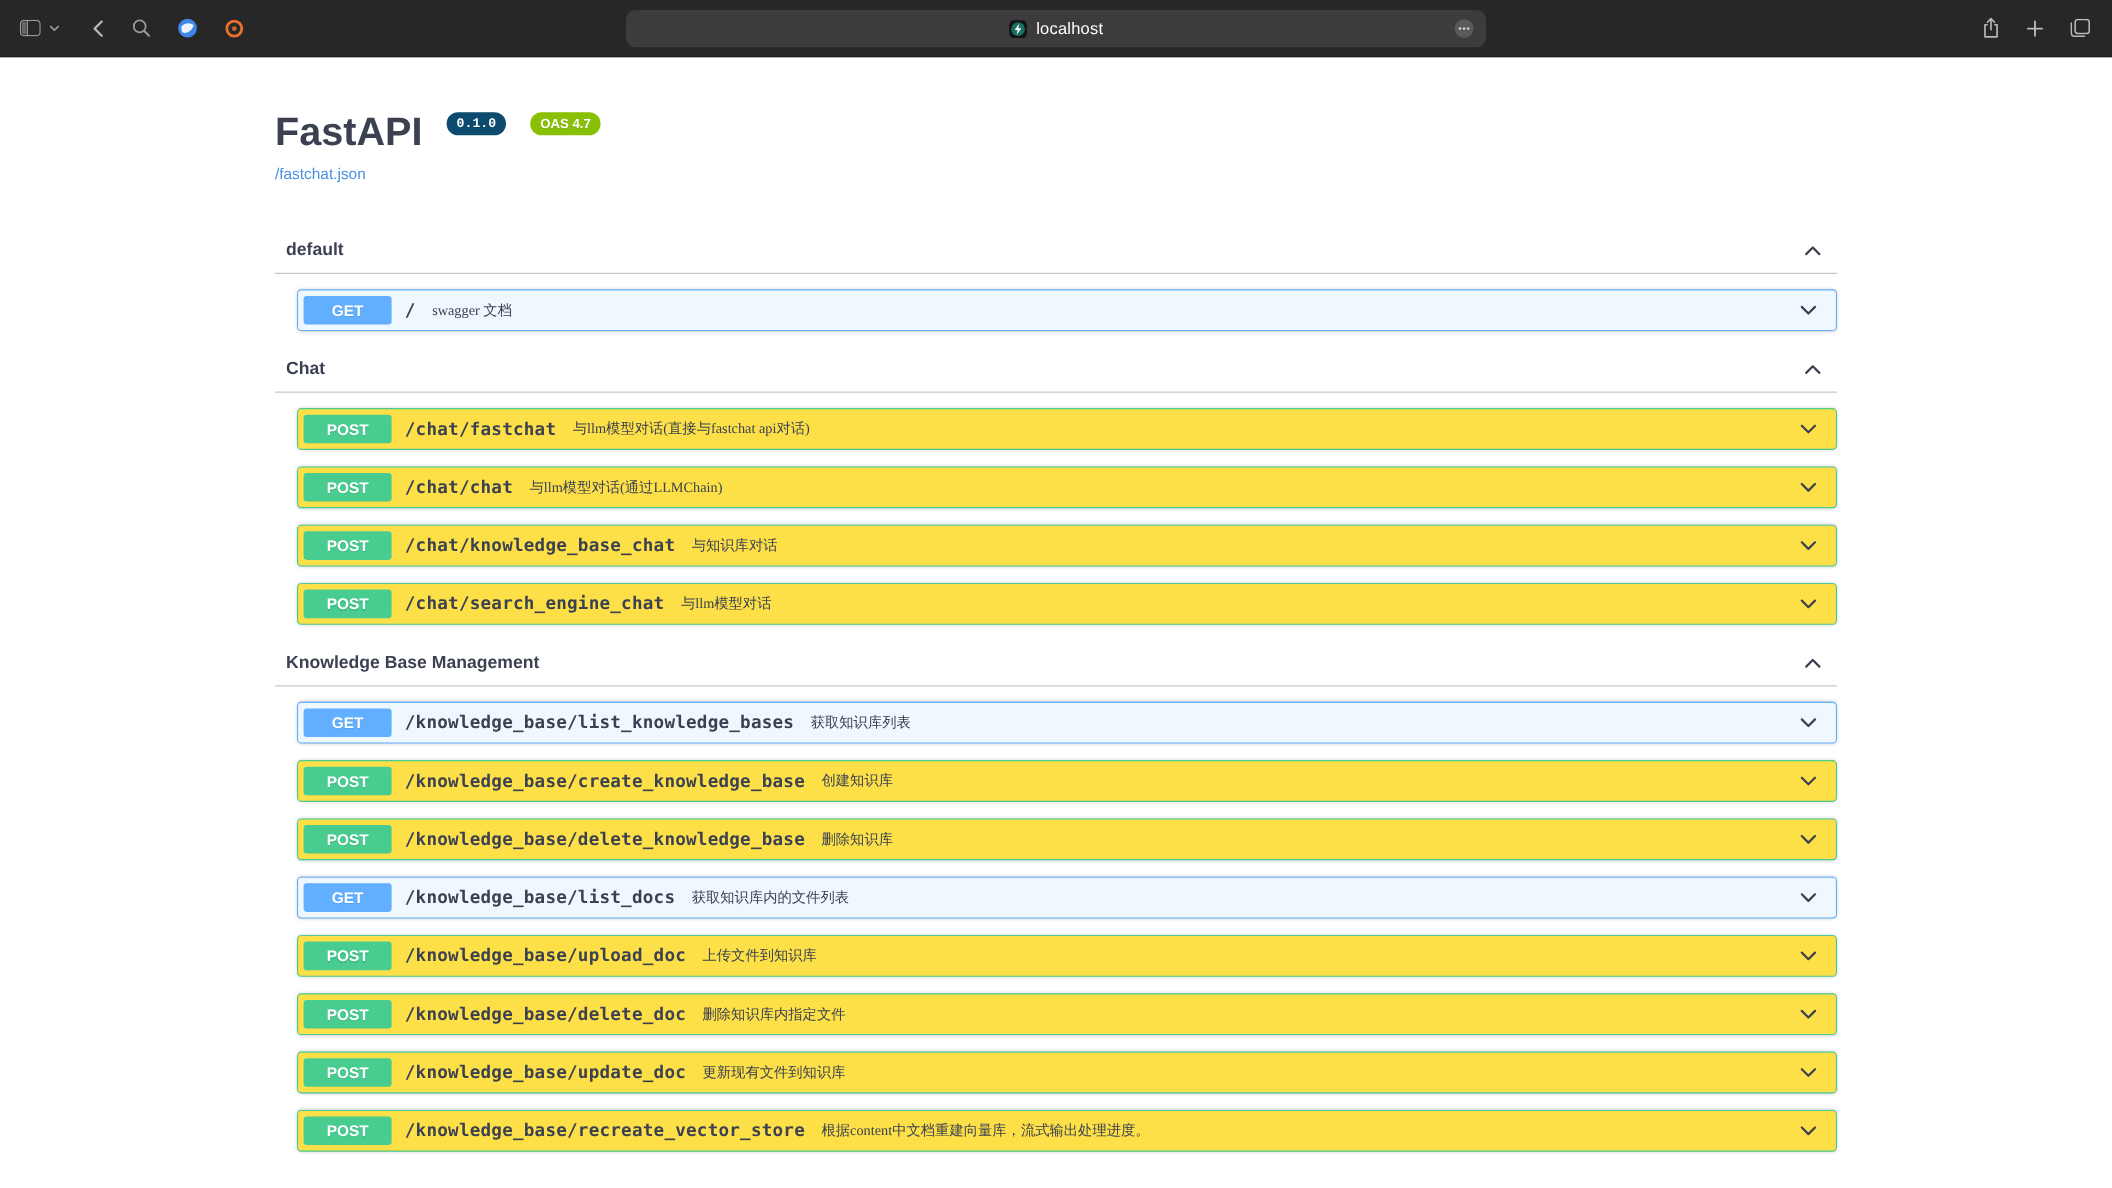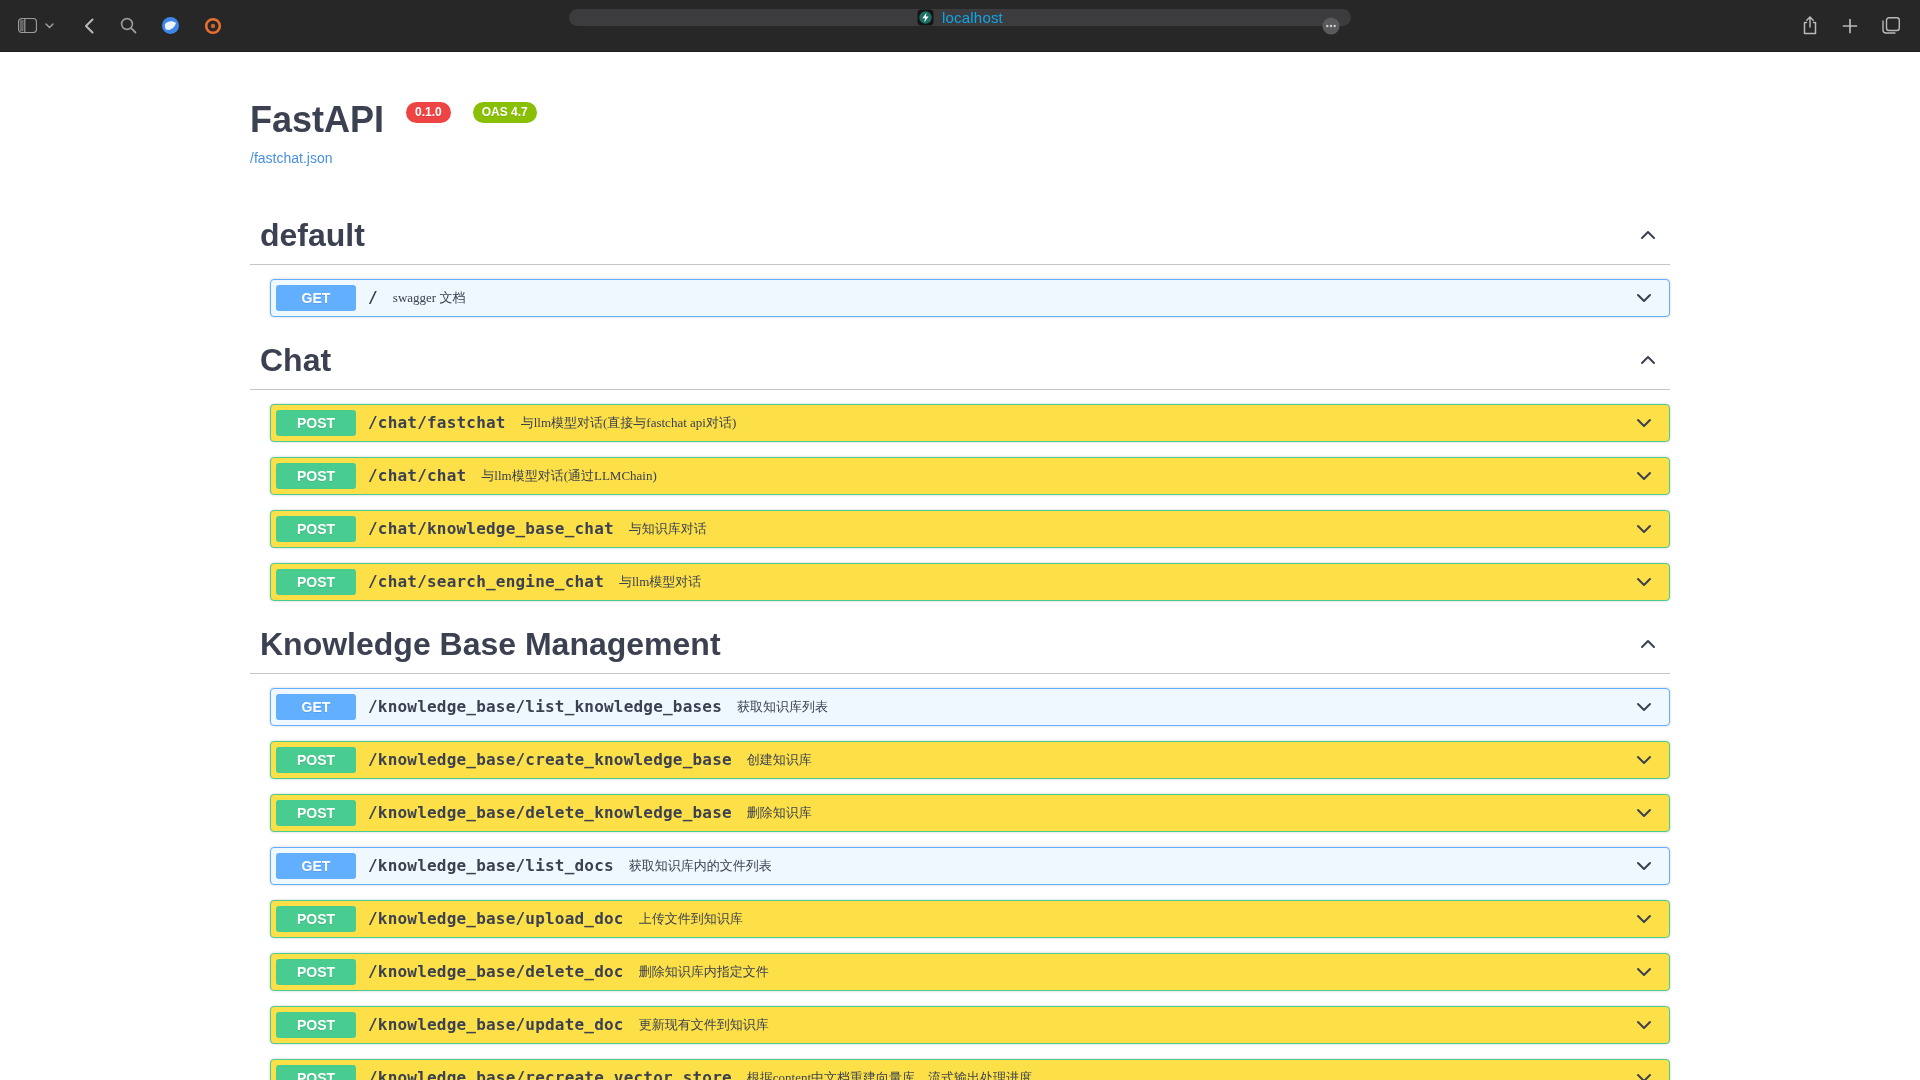--- a/index.html
+++ b/index.html
@@ -22,25 +22,25 @@
   .tb-left { display: flex; align-items: center; padding-left: 18px; }
   .tb-right { display: flex; align-items: center; margin-left: auto; padding-right: 20px; gap: 24px; }
   .tb-icon { display: flex; align-items: center; justify-content: center; cursor: default; }
   .tb-icon svg { display: block; }
   .m8 { margin-left: 8px; } .m26 { margin-left: 30px; } .m24 { margin-left: 26px; } .m22 { margin-left: 24px; }
 
   .url-bar {
     position: absolute;
     left: 50%; top: 9px;
     transform: translateX(-50%);
-    width: 782px; height: 17px;
+    width: 782px; height: 34px;
     background: #3c3c3e;
     border-radius: 9px;
     display: flex; align-items: center; justify-content: center;
-    color: #0ea5e9; font-size: 15px;
+    color: #ffffff; font-size: 15px;
   }
   .url-text { margin-left: 8px; letter-spacing: .2px; }
   .url-ellipsis { position: absolute; right: 10px; top: 7px; }
 
   
   .page { background: #ffffff; height: 1028px; overflow: hidden; }
   .swagger-container { max-width: 1460px; margin: 0 auto; padding: 0 20px; }
 
   .info { margin-top: 48px; margin-bottom: 40px; }
   .api-title {
@@ -48,36 +48,36 @@
     font-size: 36px; font-weight: bold; color: #3b4151;
     display: flex; align-items: flex-start; gap: 22px; line-height: 1.1;
   }
   .stamp {
     display: inline-block;
     font-size: 12px; font-weight: bold; color: #ffffff;
     padding: 4px 9px; border-radius: 57px;
     transform: translateY(2px);
     text-shadow: 0 1px 0 rgba(0,0,0,.1);
   }
-  .stamp-version { background: #ef4444; }
+  .stamp-version { background: #0c4a6e; font-family: Liberation Mono, monospace; }
   .stamp-oas { background: #89bf04; }
   .spec-link {
     display: inline-block;
     margin-top: 10px;
     font-size: 14px; color: #4990e2; text-decoration: none; cursor: pointer;
   }
 
   .tag-section { margin-bottom: 10px; }
   .tag-header {
     display: flex; align-items: center;
     padding: 10px 20px 10px 10px;
     border-bottom: 1px solid rgba(59,65,81,.3);
     cursor: pointer;
   }
-  .tag-title { margin: 0; flex: 1; font-size: 32px; font-weight: bold; color: #3b4151; }
+  .tag-title { margin: 0; flex: 1; font-size: 16px; font-weight: bold; color: #3b4151; }
   .tag-arrow { display: flex; margin-right: -8px; }
 
   .op-list { margin-top: 14px; padding-left: 20px; }
   .opblock {
     display: flex; align-items: center;
     padding: 5px;
     border: 1px solid; border-radius: 4px;
     margin-bottom: 15px;
     box-shadow: 0 0 3px rgba(0,0,0,.19);
     cursor: pointer;

